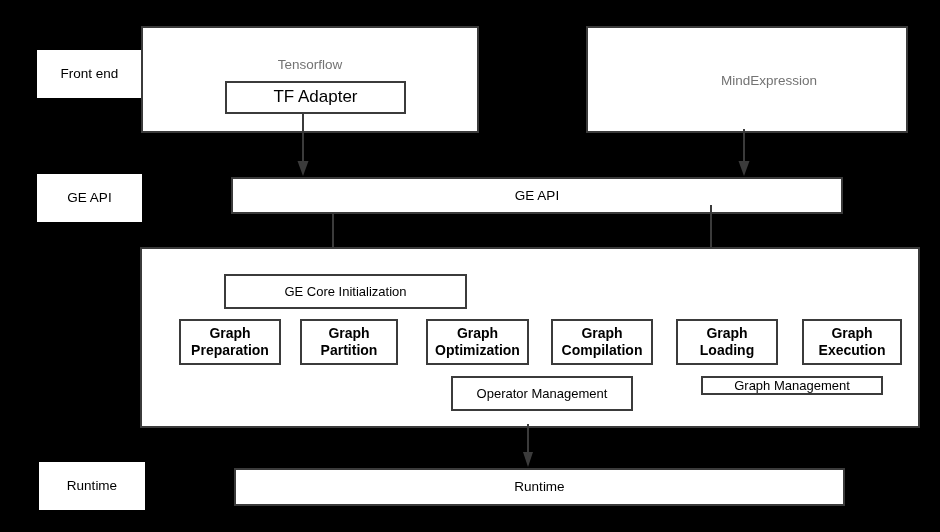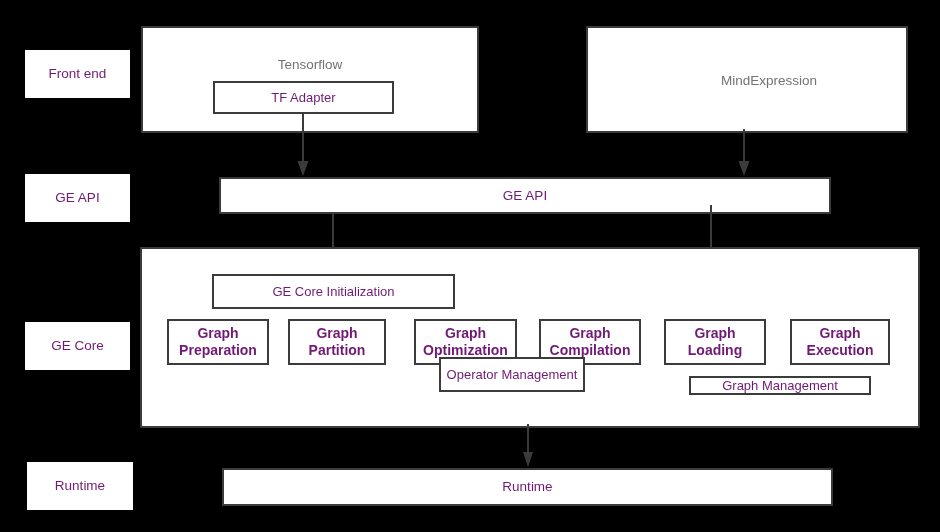--- a/index.html
+++ b/index.html
@@ -15,28 +15,29 @@
     position: relative;
     width: 940px;
     height: 532px;
     background: #000000;
     overflow: hidden;
   }
   .box {
     position: absolute;
     box-sizing: border-box;
     background: #ffffff;
-    color: #701a75;
+    color: #000000;
     display: flex;
     align-items: center;
     justify-content: center;
     text-align: center;
     line-height: 1.18;
     font-size: 13px;
     white-space: pre-line;
+    margin-left: 12px;
   }
   .layer-label {
     border: none;
     font-size: 13.5px;
   }
   .outlined {
     border: 2px solid #3b3b3b;
   }
   .container-box {
     border: 2px solid #3b3b3b;
@@ -86,33 +87,30 @@
 <div id="canvas">
 
   <div class="box layer-label" style="left:25px; top:50px; width:105px; height:48px;">
     <span>Front end</span>
   </div>
 
   <div class="box layer-label" style="left:25px; top:174px; width:105px; height:48px;">
     <span>GE API</span>
   </div>
 
-  <div class="box layer-label" style="left:25px; top:322px; width:105px; height:48px;">
-    <span>GE Core</span>
-  </div>
 
   <div class="box layer-label" style="left:27px; top:462px; width:106px; height:48px;">
     <span>Runtime</span>
   </div>
 
   <div class="container-box" style="position:absolute; left:141px; top:26px; width:334px; height:103px;">
     <div class="container-title" style="top:29px;">Tensorflow</div>
   </div>
 
-  <div class="box outlined" style="left:213px; top:81px; width:181px; height:33px; font-size:13px;">
+  <div class="box outlined" style="left:213px; top:81px; width:181px; height:33px; font-size:17px;">
     <span>TF Adapter</span>
   </div>
 
   <div class="container-box" style="position:absolute; left:586px; top:26px; width:318px; height:103px;">
     <div class="container-title" style="top:45px;padding-left:44px;">MindExpression</div>
   </div>
 
   <div class="connector-line" style="left:302px; top:114px; width:2px; height:14px;"></div>
   <div class="arrow" style="left:296px; top:128px;">
     <svg width="14" height="49" viewBox="0 0 14 49">
@@ -177,21 +175,21 @@
     <span>Graph
 Loading</span>
   </div>
 
   <div class="box small-box" style="left:790px; top:319px; width:100px; height:46px;">
     <span>Graph
 Execution</span>
   </div>
 
 
-  <div class="box mgmt-box" style="left:439px; top:357px; width:146px; height:35px;">
+  <div class="box mgmt-box" style="left:439px; top:376px; width:182px; height:35px;">
     <span>Operator Management</span>
   </div>
 
   <div class="box mgmt-box" style="left:689px; top:376px; width:182px; height:19px;">
     <span>Graph Management</span>
   </div>
 
   <div class="arrow" style="left:521px; top:424px;">
     <svg width="14" height="44" viewBox="0 0 14 44">
       <line x1="7" y1="0" x2="7" y2="32" stroke="#3b3b3b" stroke-width="2"></line>

